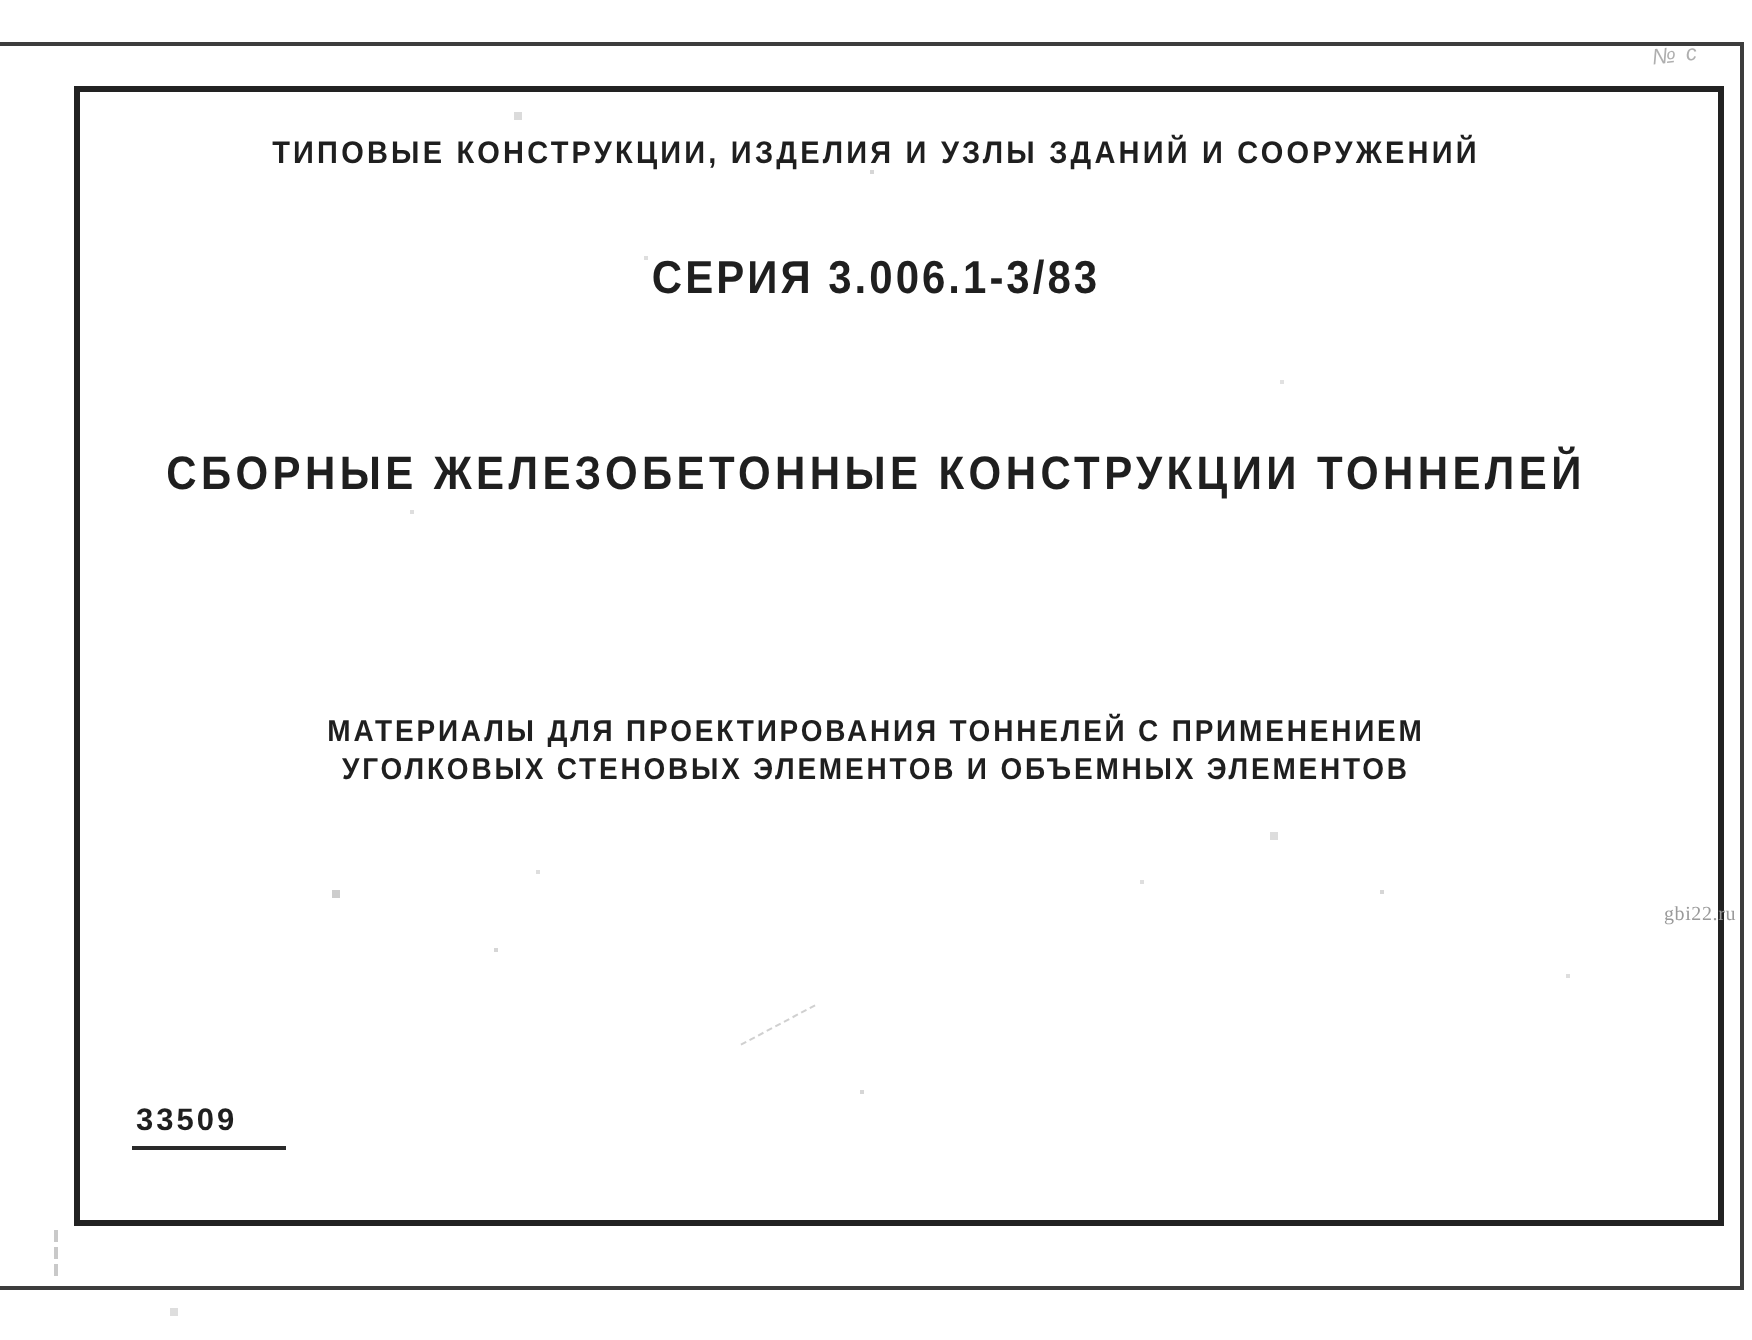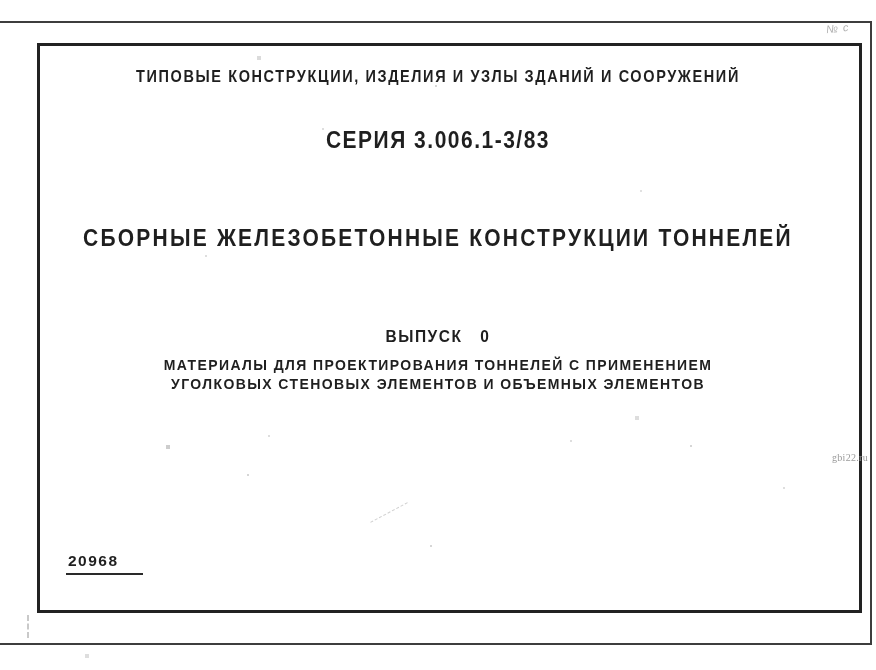--- a/index.html
+++ b/index.html
@@ -112,29 +112,26 @@
 
   <div class="outer-frame"></div>
   <div class="inner-frame"></div>
 
   <div class="txt header-line">ТИПОВЫЕ КОНСТРУКЦИИ, ИЗДЕЛИЯ И УЗЛЫ ЗДАНИЙ И СООРУЖЕНИЙ</div>
 
   <div class="txt series-line">СЕРИЯ 3.006.1-3/83</div>
 
   <div class="txt main-title">СБОРНЫЕ ЖЕЛЕЗОБЕТОННЫЕ КОНСТРУКЦИИ ТОННЕЛЕЙ</div>
 
-  <div class="txt issue-line">
-    <span>ВЫПУСК</span><span class="gap"></span><span>0</span>
-  </div>
 
   <div class="txt subtitle-1">МАТЕРИАЛЫ ДЛЯ ПРОЕКТИРОВАНИЯ ТОННЕЛЕЙ С ПРИМЕНЕНИЕМ</div>
 
   <div class="txt subtitle-2">УГОЛКОВЫХ СТЕНОВЫХ ЭЛЕМЕНТОВ И ОБЪЕМНЫХ ЭЛЕМЕНТОВ</div>
 
-  <div class="doc-number">20968</div>
+  <div class="doc-number">33509</div>
 
   <div class="watermark">gbi22.ru</div>
 
   <div class="pencil-mark">№ с</div>
 
   <div class="fold-mark"></div>
   <div class="scratch"></div>
   <div class="specks"></div>
 
 </div>

